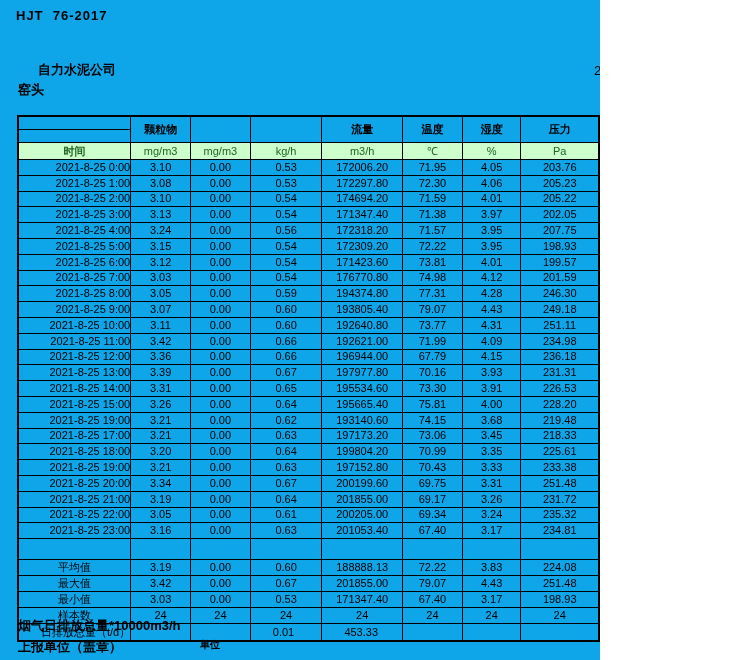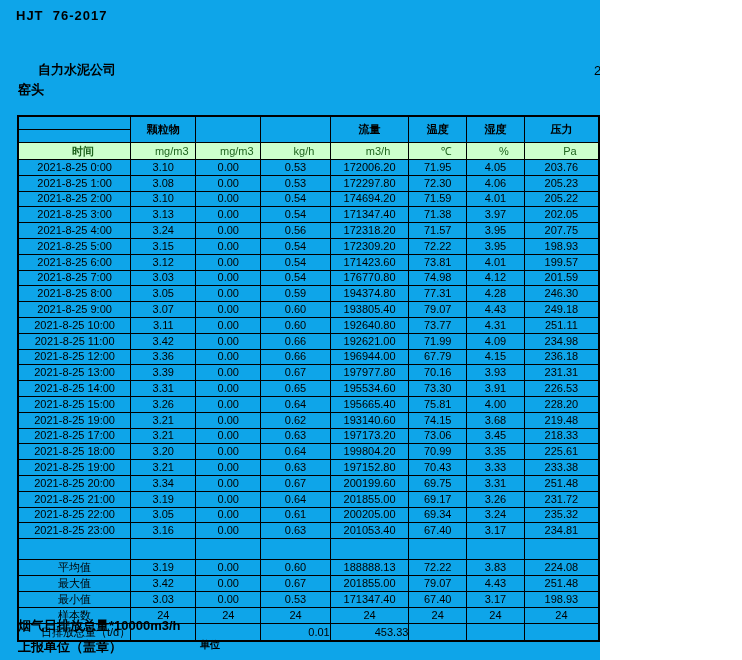--- a/index.html
+++ b/index.html
@@ -19,31 +19,31 @@
     position:absolute; left:17px; top:115px;
     border-collapse:collapse; table-layout:fixed;
     border:2px solid #000;
   }
   table.report td {
     border:1px solid #000; padding:0; margin:0;
     font-size:11px; line-height:1; white-space:nowrap; overflow:hidden;
   }
   tr.name-a td, tr.name-b td { height:12px; }
   td.colname { text-align:center; vertical-align:middle; font-size:12px; font-weight:bold; }
-  tr.unitrow td { height:16px; text-align:center; background:#ccffcc; color:#1e641e;padding-left:17px; }
+  tr.unitrow td { height:16px; text-align:center; background:#ccffcc; color:#1e641e; }
   td.timehead { font-size:12px; font-weight:bold; }
   tr[data-name="data-row"] td { height:14.8px; }
-  td.time  { text-align:center; padding-right:3px; }
+  td.time  { text-align:right; padding-right:3px; }
   td.val   { text-align:center; }
   tr.spacer td { height:20px; }
   tr[data-name="summary-row"] td { height:15px; }
   td.slabel { text-align:center; padding-right:2px; font-size:12px; }
   tr[data-name="daily-total-row"] td { height:16px;padding-left:22px; }
   td.dlabel { text-align:left; padding-left:1px; font-size:12px; }
-  td.dval   { text-align:right; padding-right:2px; }
+  td.dval   { padding-right:2px; }
 
   .note       { left:18px;  top:617px; font-size:13px; font-weight:bold; }
   .reportunit { left:18px;  top:638px; font-size:13px; font-weight:bold; }
   .unitlabel  { left:200px; top:638px; font-size:10px; font-weight:bold; }
 </style>
 </head>
 <body>
 
 <div class="page" data-name="report-page">
 

